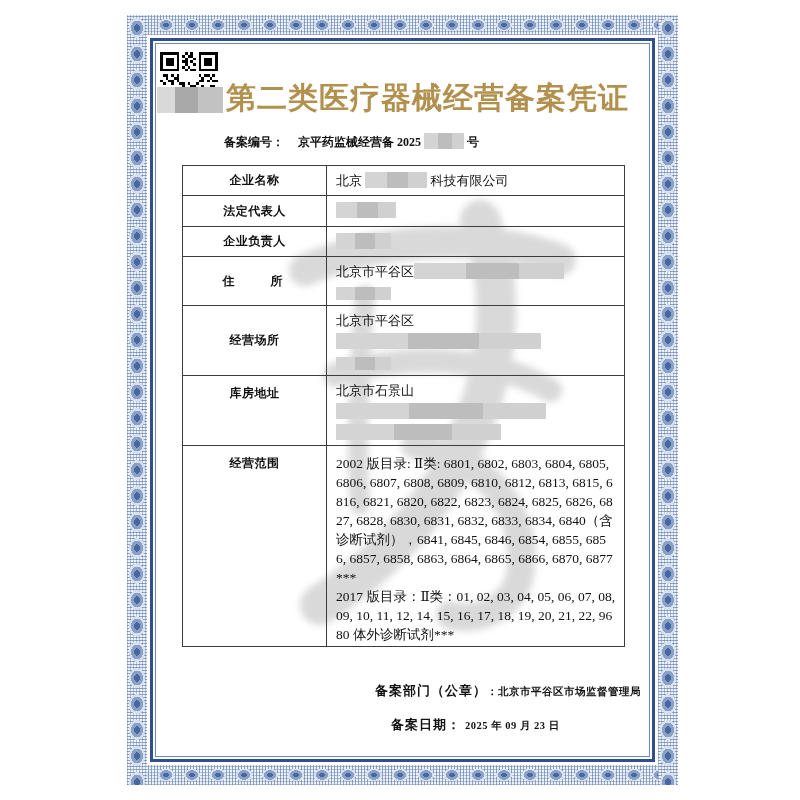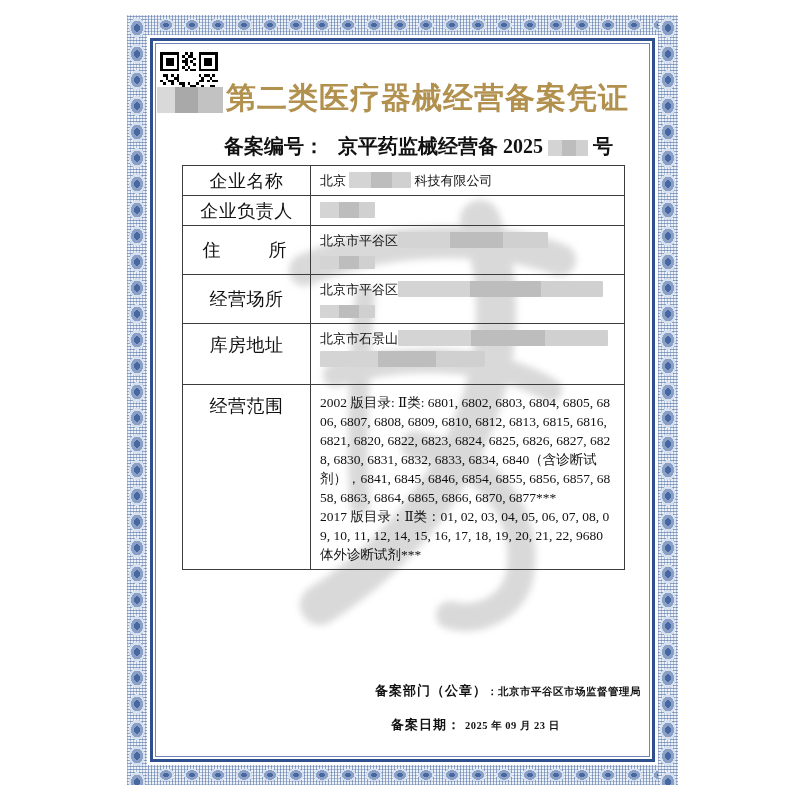--- a/index.html
+++ b/index.html
@@ -23,34 +23,34 @@
   .strip.t{top:0;} .strip.b{bottom:0;} .strip.l{left:0;} .strip.r{right:0;}
   .frame{position:absolute;inset:23px;border:3px solid #2f4f8e;}
   .frame-inner{position:absolute;inset:2px;border:1px solid #6c86b5;}
   
   .qr{position:absolute;left:160px;top:52px;width:58px;height:58px;z-index:2;}
   .qr-blur{position:absolute;left:157px;top:87px;width:66px;height:26px;z-index:3;
     background:linear-gradient(90deg,#d9d9d9 0 28%,#a9a9a9 28% 62%,#c2c2c2 62% 100%);
     filter:blur(.6px);}
   .title{position:absolute;left:226px;top:78px;font-size:30px;font-weight:bold;
     color:#b2914f;letter-spacing:1px;white-space:nowrap;z-index:2;}
-  .filing{position:absolute;left:224px;top:133px;font-size:20px;font-weight:bold;
+  .filing{position:absolute;left:224px;top:133px;font-size:12px;font-weight:bold;
     white-space:nowrap;z-index:2;}
   .filing .val{margin-left:14px;font-weight:bold;}
   
   .blur{display:inline-block;vertical-align:-3px;height:16px;border-radius:1px;
     background:linear-gradient(90deg,#d4d4d4 0 35%,#bdbdbd 35% 70%,#d0d0d0 70% 100%);
     filter:blur(.6px);}
   .blur.s2{height:13px;}
   
   table.info{position:absolute;left:182px;top:165px;width:443px;z-index:2;
     border-collapse:collapse;table-layout:fixed;background:transparent;}
   table.info td{border:1.5px solid #3c3c3c;overflow:hidden;}
-  td.lbl{width:113px;text-align:center;font-size:18px;font-weight:400;
-    vertical-align:middle;padding:0 7px;letter-spacing:.5px;}
+  td.lbl{width:113px;text-align:center;font-size:12px;font-weight:700;
+    vertical-align:middle;padding:0 15px;letter-spacing:.5px;}
   td.lbl.top{vertical-align:top;padding-top:9px;}
   td.val{font-size:13px;vertical-align:top;padding:4px 8px 2px 9px;line-height:21px;}
   tr.r1{height:30px;} tr.r2{height:33px;} tr.r3{height:31px;} tr.r4{height:30px;}
   tr.r5{height:32px;} tr.r6{height:30px;} tr.r7{height:40px;} tr.r8{height:61px;}
   tr.r9{height:185px;}
   td.scope{font-size:13.5px;line-height:19px;word-break:break-all;padding-top:8px;}
   
   .wm{position:absolute;left:265px;top:175px;z-index:1;opacity:.5;pointer-events:none;}
   
   .foot{position:absolute;white-space:nowrap;z-index:2;font-weight:bold;}
@@ -115,20 +115,26 @@
   <table class="info">
     <tbody>
         <tr class="r1">
       <td class="lbl">企业名称</td>
       <td class="val">
         <span>北京</span>
         <span class="blur" style="width:62px;"></span>
         <span>科技有限公司</span>
       </td>
     </tr>
+    <tr class="r3">
+      <td class="lbl">法定代表人</td>
+      <td class="val">
+        <span class="blur" style="width:60px;"></span>
+      </td>
+    </tr>
     <tr class="r4">
       <td class="lbl">企业负责人</td>
       <td class="val">
         <span class="blur" style="width:55px;"></span>
       </td>
     </tr>
     <tr class="r5">
       <td class="lbl" style="letter-spacing:4px;">住　　所</td>
       <td class="val">
         <span>北京市平谷区</span><span class="blur" style="width:150px;"></span>

